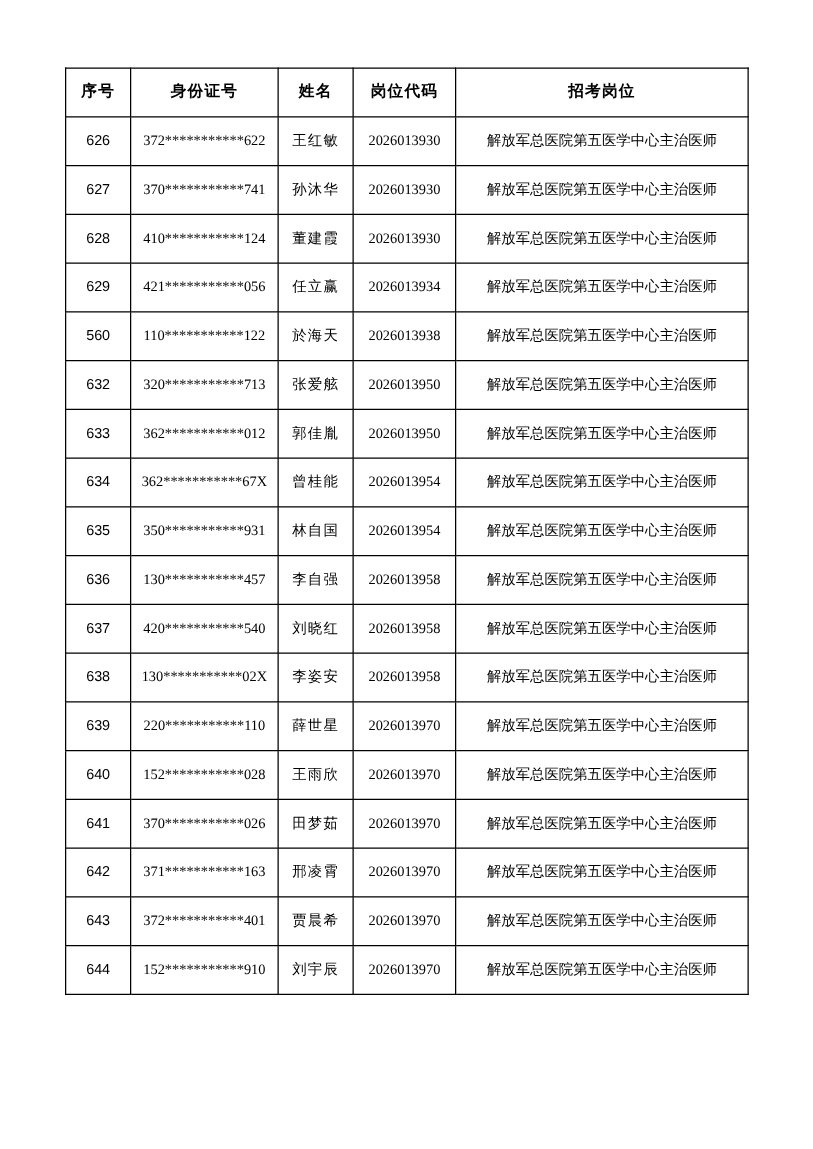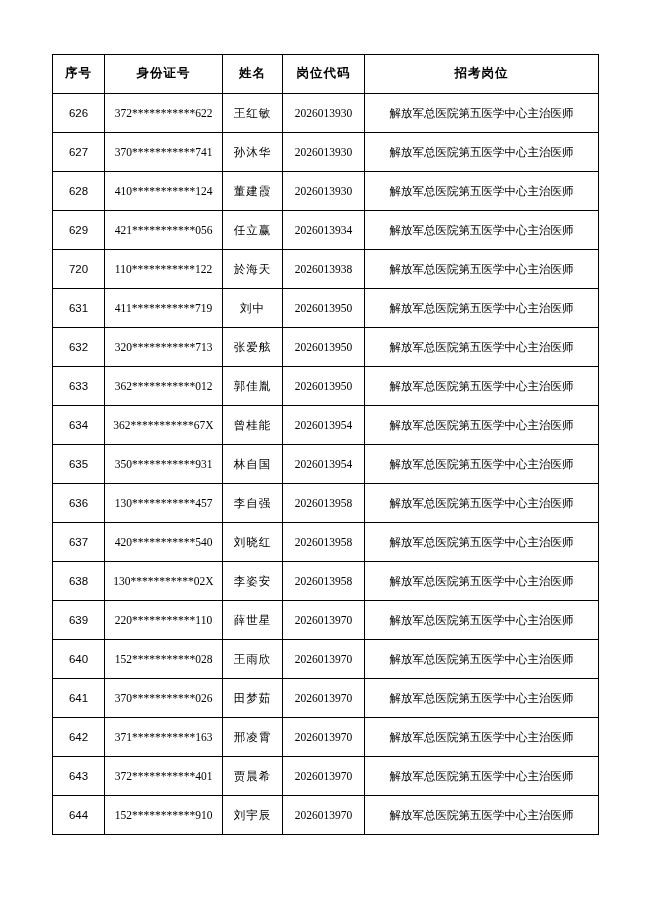--- a/index.html
+++ b/index.html
@@ -103,31 +103,24 @@
           <td class="post">解放军总医院第五医学中心主治医师</td>
         </tr>
         <tr>
           <td class="seq">629</td>
           <td class="id">421***********056</td>
           <td class="name">任立赢</td>
           <td class="code">2026013934</td>
           <td class="post">解放军总医院第五医学中心主治医师</td>
         </tr>
         <tr>
-          <td class="seq">720</td>
+          <td class="seq">560</td>
           <td class="id">110***********122</td>
           <td class="name">於海天</td>
           <td class="code">2026013938</td>
-          <td class="post">解放军总医院第五医学中心主治医师</td>
-        </tr>
-        <tr>
-          <td class="seq">631</td>
-          <td class="id">411***********719</td>
-          <td class="name">刘中</td>
-          <td class="code">2026013950</td>
           <td class="post">解放军总医院第五医学中心主治医师</td>
         </tr>
         <tr>
           <td class="seq">632</td>
           <td class="id">320***********713</td>
           <td class="name">张爱舷</td>
           <td class="code">2026013950</td>
           <td class="post">解放军总医院第五医学中心主治医师</td>
         </tr>
         <tr>

